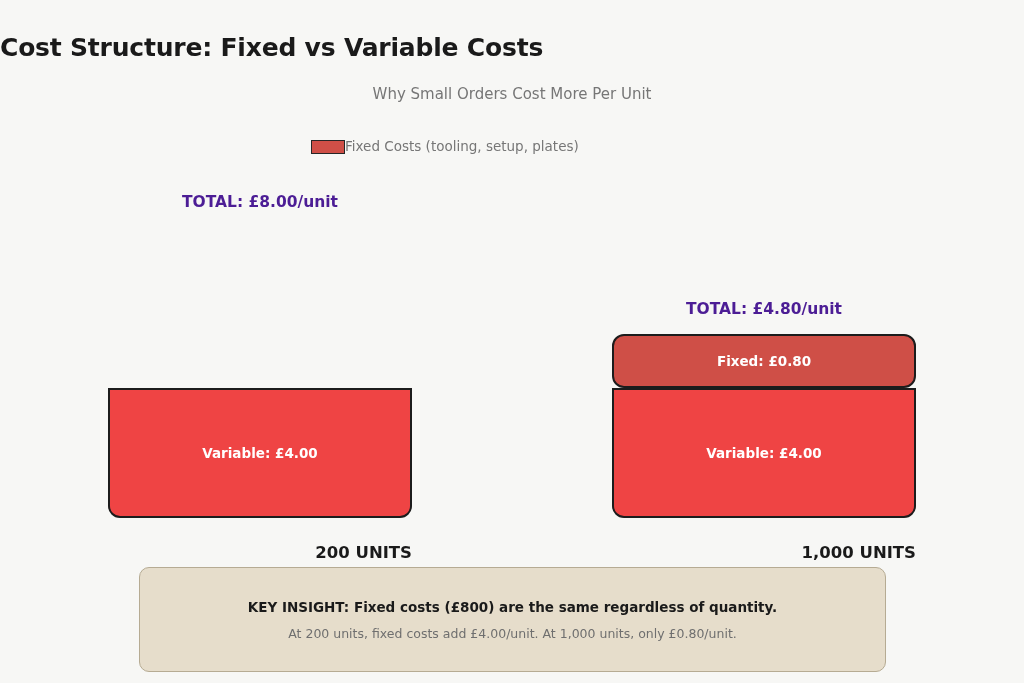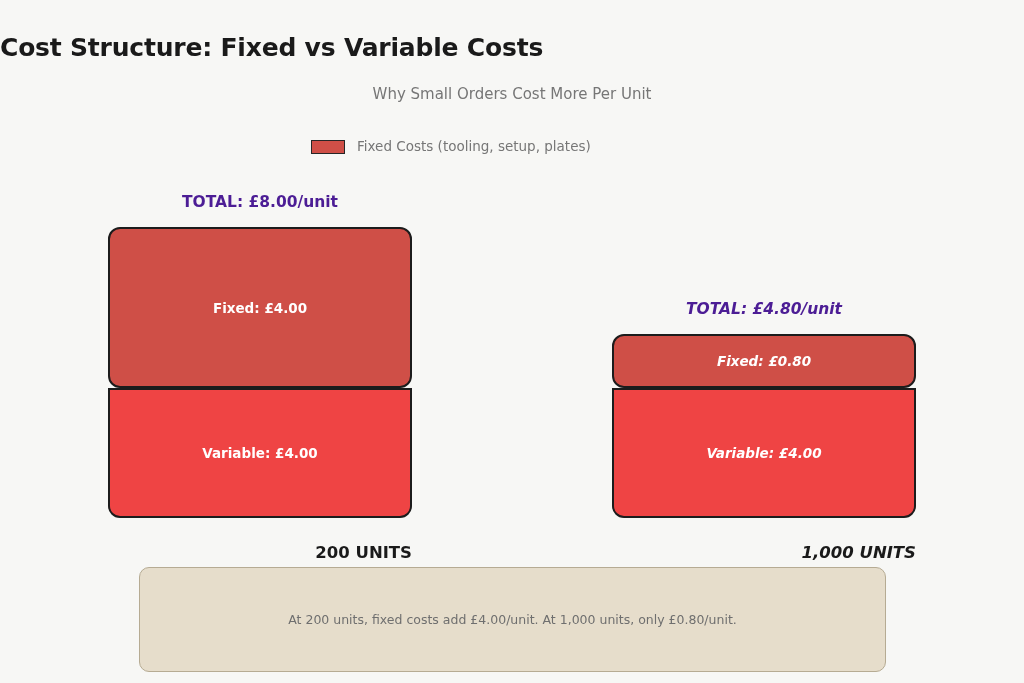--- a/index.html
+++ b/index.html
@@ -48,21 +48,20 @@
     position: absolute;
     top: 139px;
     left: 311px;
     display: flex;
     flex-direction: column;
     gap: 12px;
   }
   .legend-row {
     display: flex;
     align-items: center;
-    gap: 12px;
     height: 15px;
   }
   .legend-swatch {
     width: 34px;
     height: 14px;
     border: 1.5px solid #262626;
     box-sizing: border-box;
     flex: 0 0 auto;
   }
   .legend-swatch.fixed   { background: #cf4f47; }
@@ -178,40 +177,38 @@
   <div class="legend">
     <div class="legend-row">
       <span class="legend-swatch fixed"></span>
       <span class="legend-label">Fixed Costs (tooling, setup, plates)</span>
     </div>
   </div>
 
   <div class="bar-group small" style="top: 227px; height: 291px;">
     <div class="bar-total">TOTAL: £8.00/unit</div>
     <div class="bar-stack" style="top:0; height:291px;">
-      <div class="seg fixed tall" style="top:0; height:161px;">
-        <span class="seg-label">Fixed: £4.00</span>
-      </div>
       <div class="seg variable" style="top:161px; height:130px;">
         <span class="seg-label">Variable: £4.00</span>
       </div>
     </div>
     <div class="bar-caption" style="top: 316px;">200 UNITS</div>
   </div>
 
-  <div class="bar-group large" style="top: 334px; height: 136px; font-style: italic;">
+  <div class="bar-group large" style="top: 334px; height: 136px;">
     <div class="bar-total">TOTAL: £4.80/unit</div>
     <div class="bar-stack" style="top:0; height:184px;">
       <div class="seg fixed" style="top:0; height:54px;">
         <span class="seg-label">Fixed: £0.80</span>
       </div>
       <div class="seg variable" style="top:54px; height:130px;">
         <span class="seg-label">Variable: £4.00</span>
       </div>
     </div>
     <div class="bar-caption" style="top: 209px;">1,000 UNITS</div>
   </div>
 
   <div class="insight-box">
+    <div class="insight-headline">KEY INSIGHT: Fixed costs (£800) are the same regardless of quantity.</div>
     <div class="insight-detail">At 200 units, fixed costs add £4.00/unit. At 1,000 units, only £0.80/unit.</div>
   </div>
 
 </div>
 
 </body></html>

